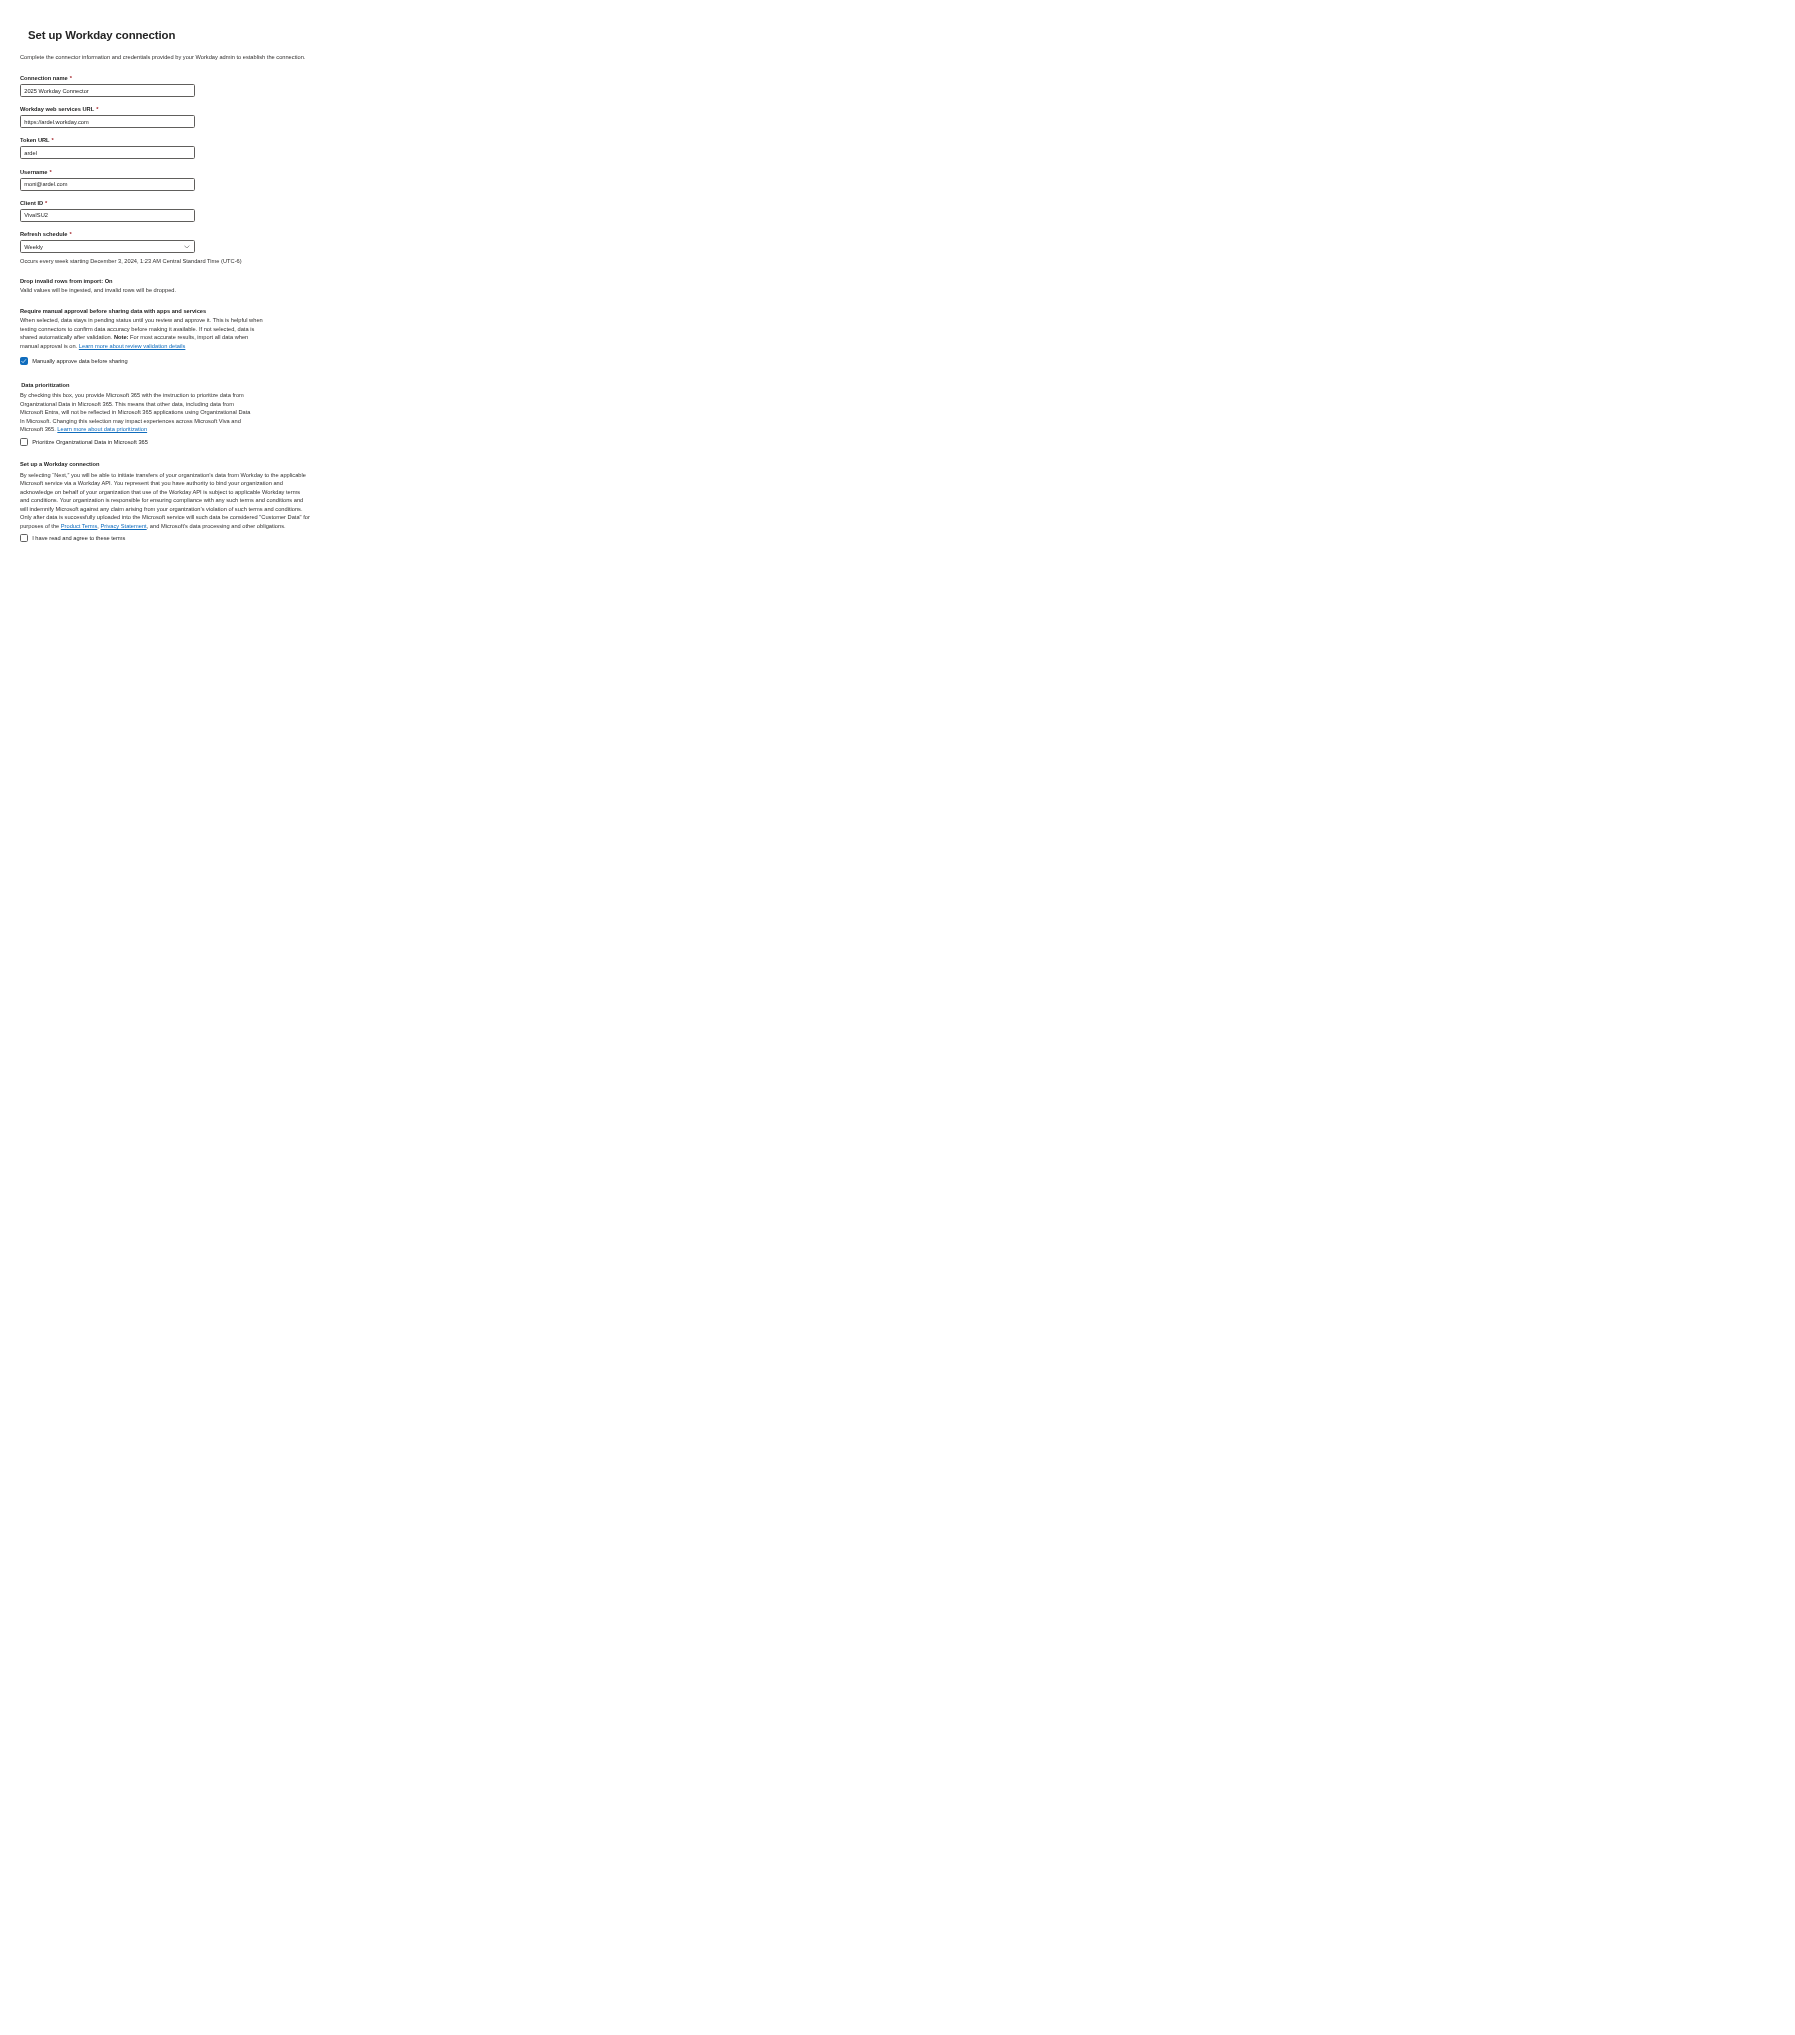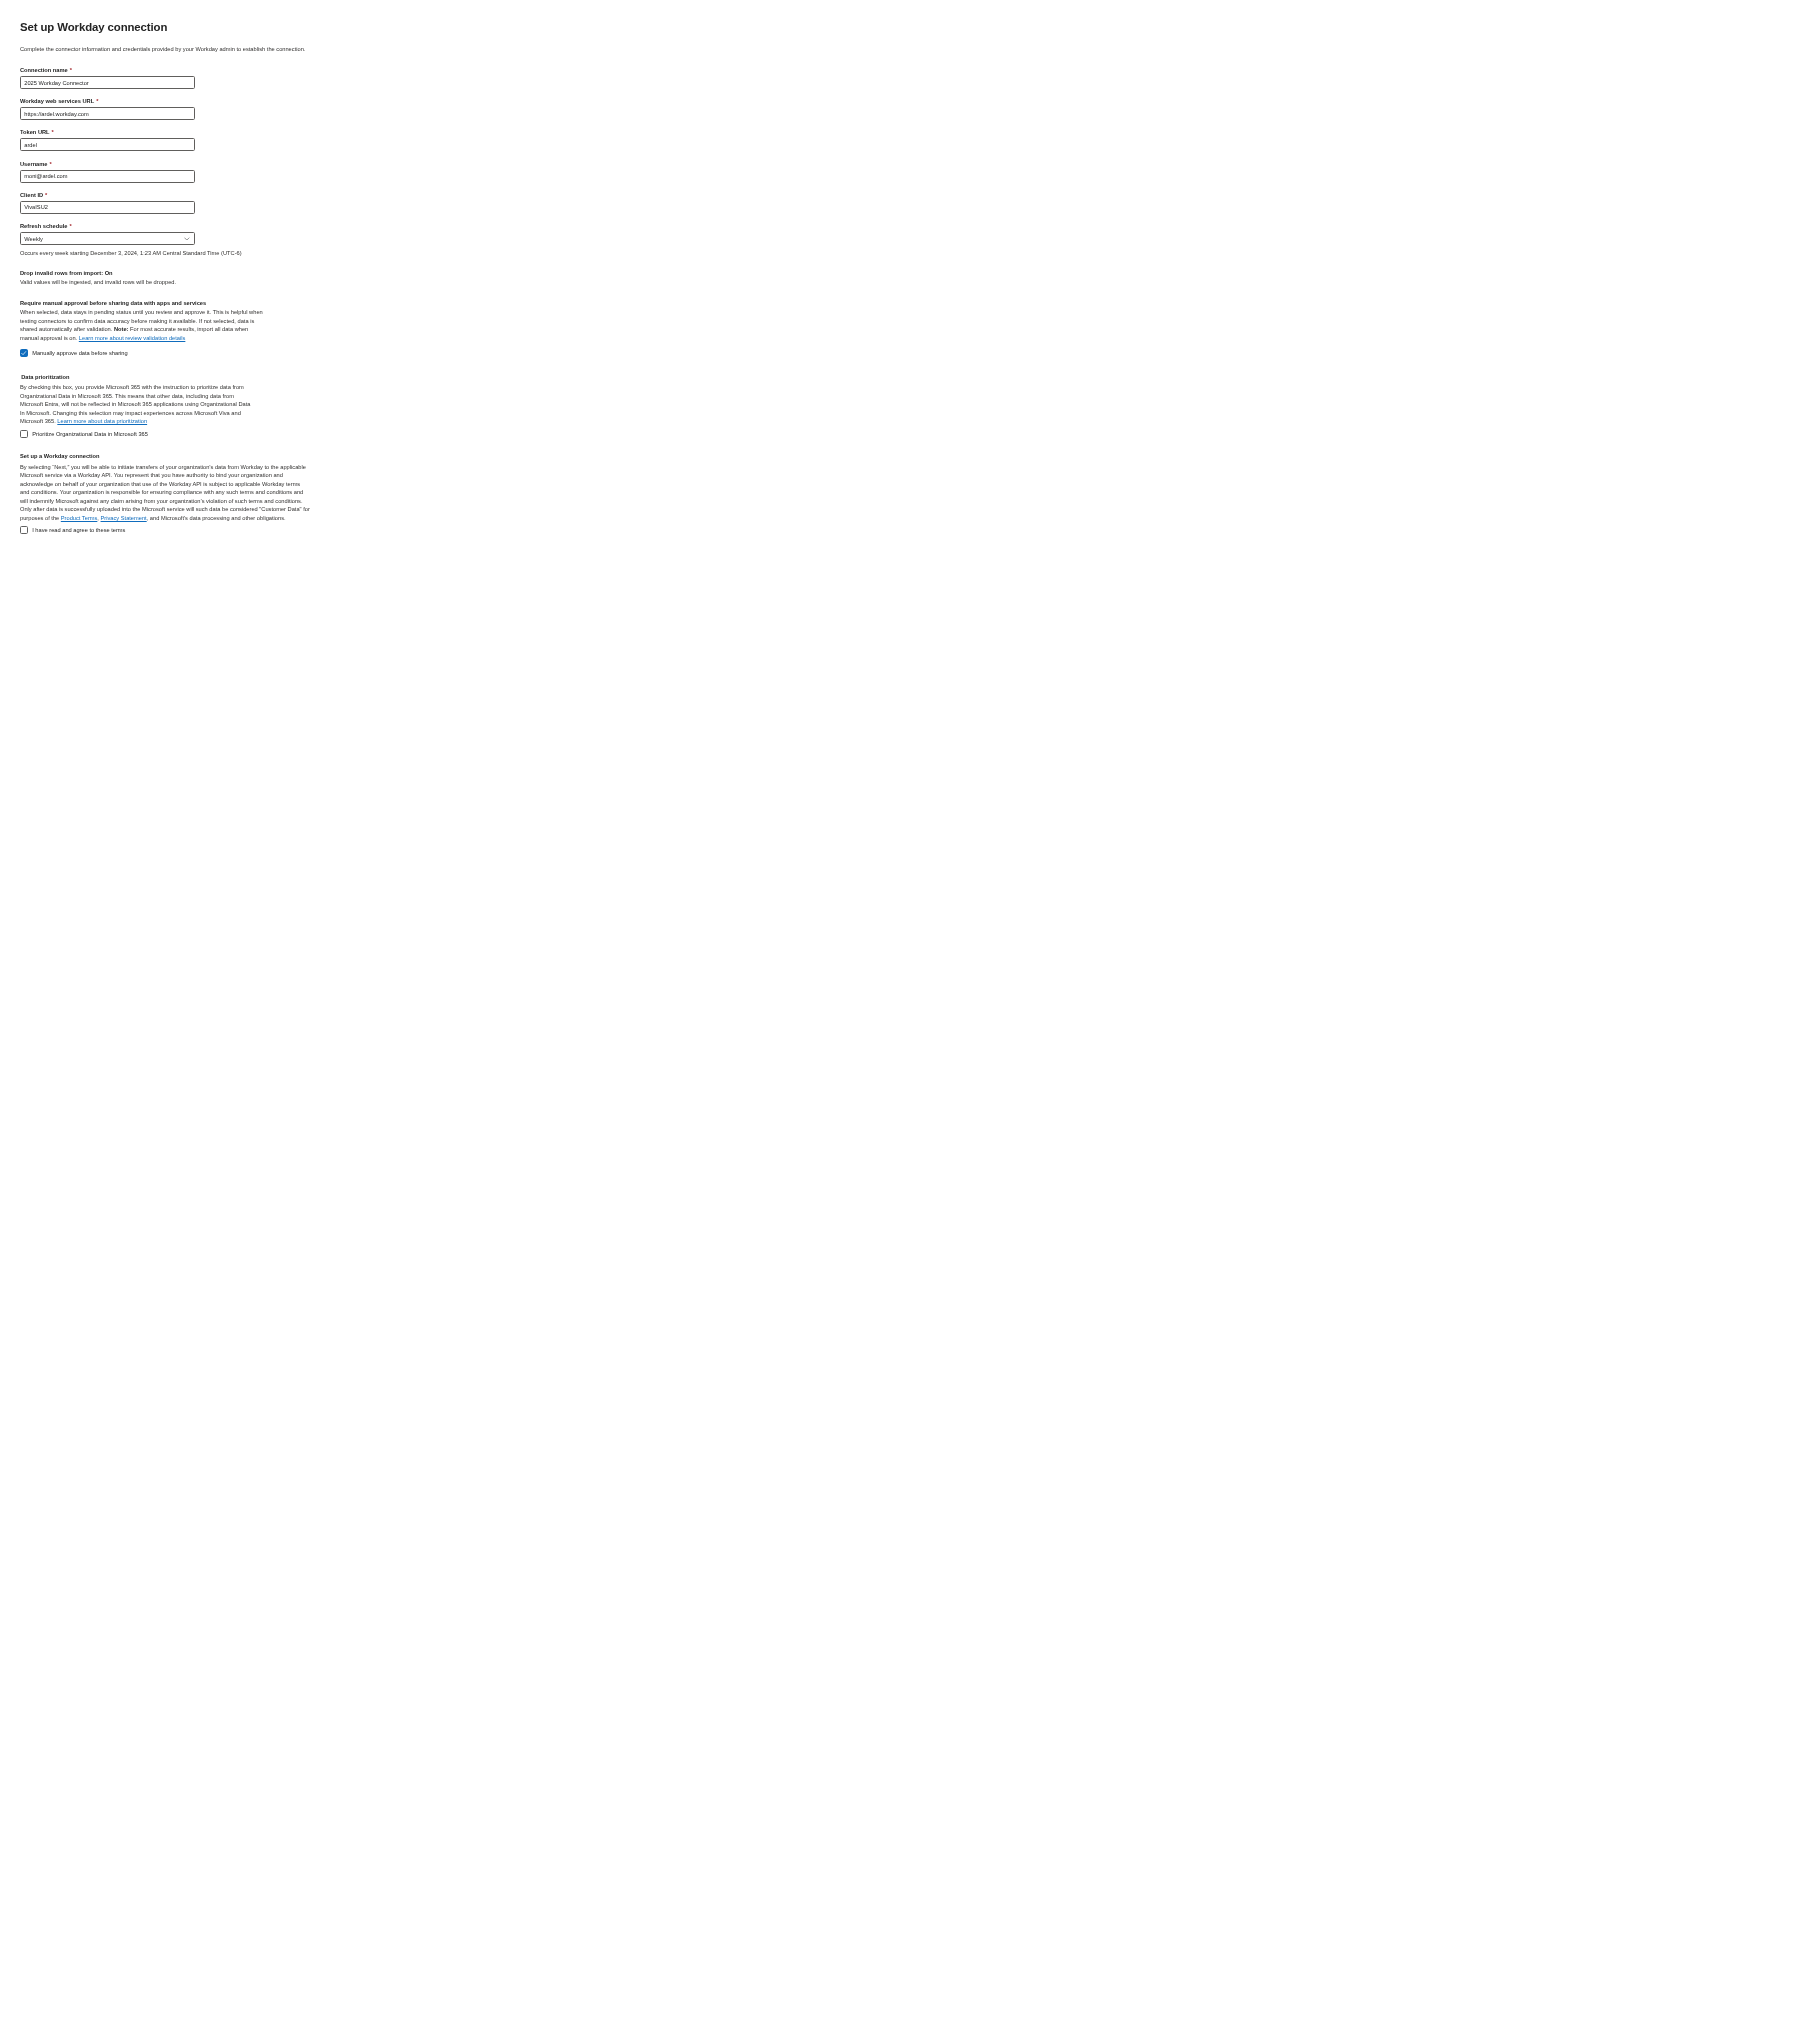--- a/index.html
+++ b/index.html
@@ -11,21 +11,21 @@
     padding: 20.4px 20px 12.2px 20px;
     font-family: "Liberation Sans", "DejaVu Sans", sans-serif;
     font-size: 5.7px;
     color: #323130;
   }
   h1 {
     font-size: 11.4px;
     line-height: 14.7px;
     font-weight: 700;
     color: #242424;
-    margin: 0;
+    margin: 8px;
     letter-spacing: -0.1px;
   }
   .intro { margin: 9.8px 0 0 0; line-height: 8.1px; }
   .field { margin-top: 8.1px; }
   .field.first { margin-top: 13px; }
   .field-label {
     display: block;
     font-weight: 700;
     color: #242424;
     font-size: 5.7px;

